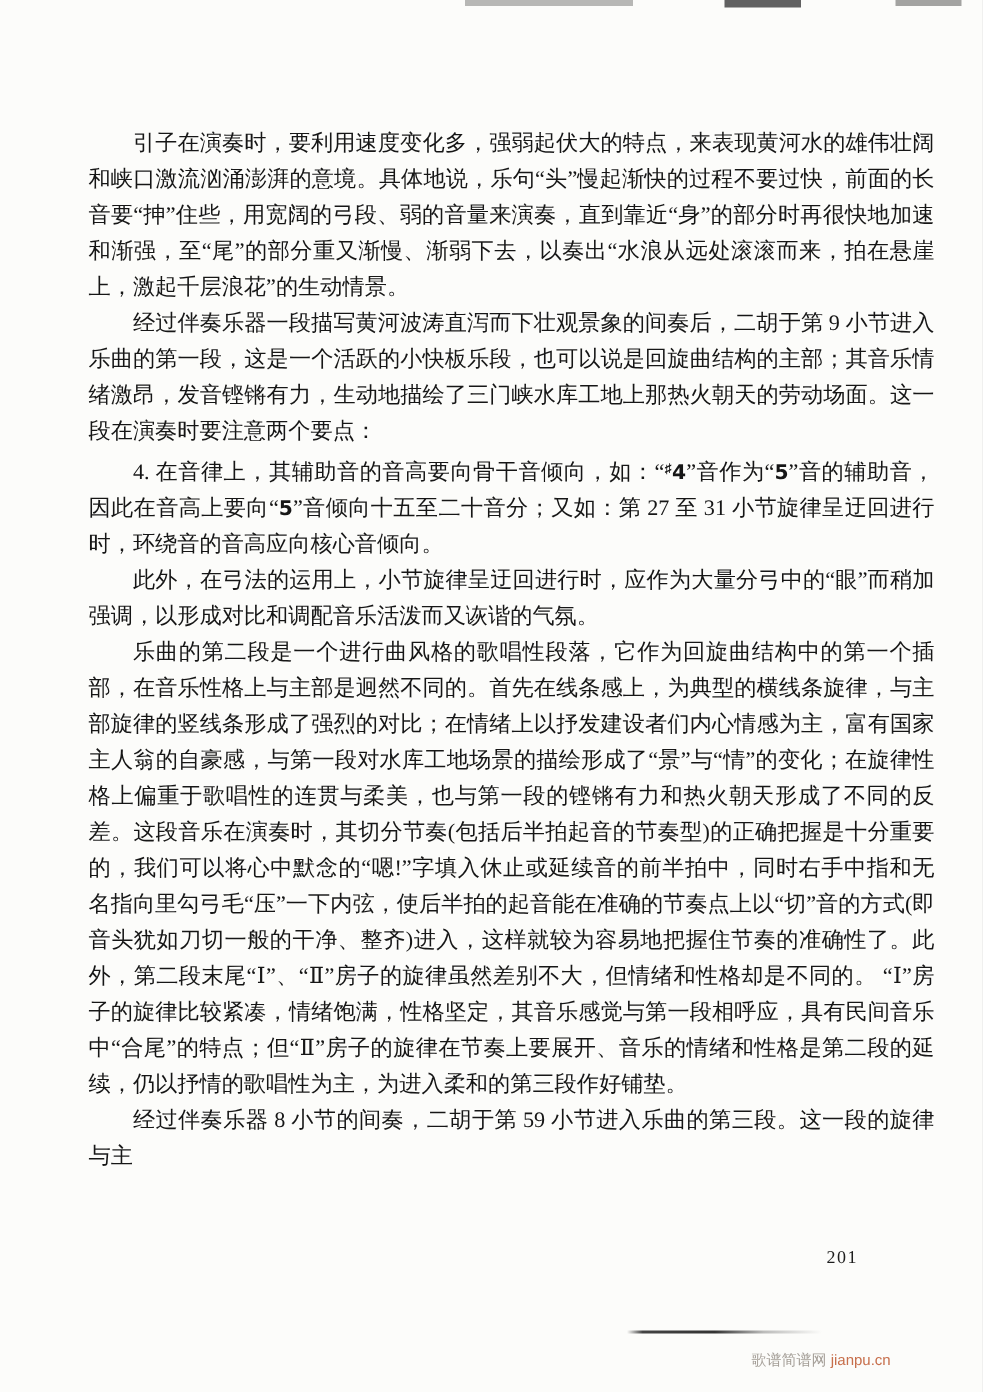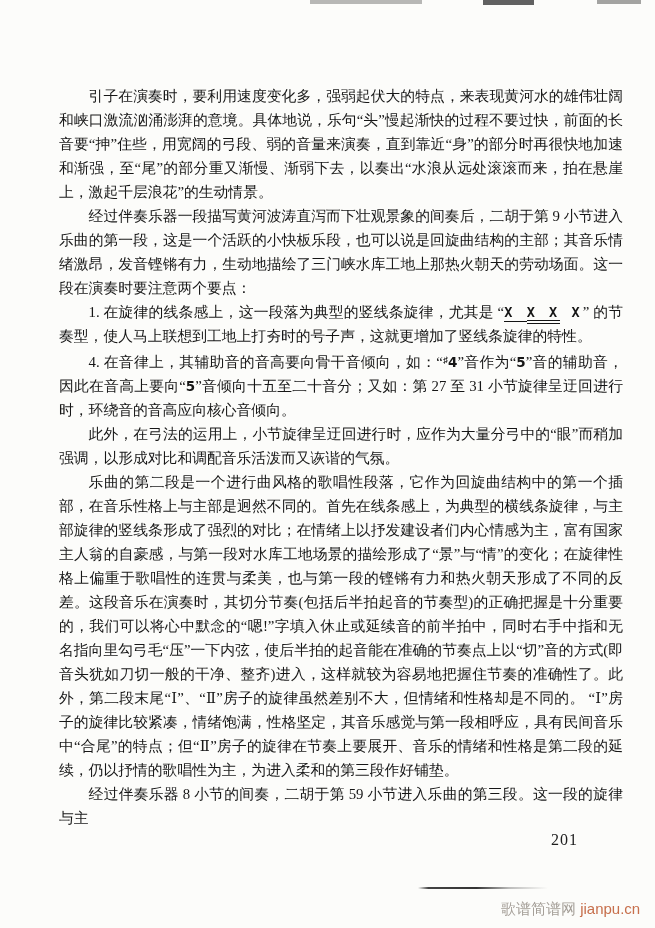--- a/index.html
+++ b/index.html
@@ -28,51 +28,50 @@
   
   .rx{font-weight:bold;font-size:13.5px;letter-spacing:3px;font-family:"DejaVu Sans Mono",monospace;}
   .u1{border-bottom:1.5px solid #141414;padding-bottom:1px;}
   .u2{border-bottom:4px double #141414;}
   
   .bnum{font-weight:bold;font-size:13.5px;font-family:"DejaVu Sans",sans-serif;}
   .sharp{font-weight:bold;font-size:9px;vertical-align:4px;}
 
   .page-number{
     position:absolute;left:551px;top:831px;
-    font-size:16px;color:#1d1d1d;letter-spacing:1px;
+    font-size:12px;color:#1d1d1d;letter-spacing:1px;
   }
   .scan-line{
     position:absolute;left:418px;top:887px;width:130px;height:2px;
     background:linear-gradient(to right,
       rgba(40,40,40,0) 0%,
       rgba(35,35,35,.85) 8%,
       rgba(30,30,30,.9) 45%,
       rgba(90,90,90,.4) 70%,
       rgba(130,130,130,0) 100%);
   }
   .watermark{
     position:absolute;left:501px;top:900px;
-    font-size:15px;font-family:"Liberation Sans","DejaVu Sans",sans-serif;
+    font-size:10px;font-family:"Liberation Sans","DejaVu Sans",sans-serif;
     white-space:nowrap;
   }
   .wm-site{color:#a49e97;}
   .wm-domain{color:#c76f4c;}
 </style>
 </head>
 <body>
 
 <div class="page">
   <div class="artifact a1"></div>
   <div class="artifact a2"></div>
   <div class="artifact a3"></div>
 
   <div class="text-block">
       <p class="indent"><span>引子在演奏时，要利用速度变化多，强弱起伏大的特点，来表现黄河水的雄伟壮阔和峡口激流汹涌澎湃的意境。具体地说，乐句“头”慢起渐快的过程不要过快，前面的长音要“抻”住些，用宽阔的弓段、弱的音量来演奏，直到靠近“身”的部分时再很快地加速和渐强，至“尾”的部分重又渐慢、渐弱下去，以奏出“水浪从远处滚滚而来，拍在悬崖上，激起千层浪花”的生动情景。</span></p>
       <p class="indent"><span>经过伴奏乐器一段描写黄河波涛直泻而下壮观景象的间奏后，二胡于第 9 小节进入乐曲的第一段，这是一个活跃的小快板乐段，也可以说是回旋曲结构的主部；其音乐情绪激昂，发音铿锵有力，生动地描绘了三门峡水库工地上那热火朝天的劳动场面。这一段在演奏时要注意两个要点：</span></p>
-      <p class="indent"><span>1. 在旋律的线条感上，这一段落为典型的竖线条旋律，尤其是 “</span><span class="rx u1">X </span><span class="rx u2">X X</span><span class="rx"> X</span><span>” 的节奏型，使人马上联想到工地上打夯时的号子声，这就更增加了竖线条旋律的特性。</span></p>
       <p class="indent"><span>4. 在音律上，其辅助音的音高要向骨干音倾向，如：“</span><span class="sharp">♯</span><span class="bnum">4</span><span>”音作为“</span><span class="bnum">5</span><span>”音的辅助音，因此在音高上要向“</span><span class="bnum">5</span><span>”音倾向十五至二十音分；又如：第 27 至 31 小节旋律呈迂回进行时，环绕音的音高应向核心音倾向。</span></p>
       <p class="indent"><span>此外，在弓法的运用上，小节旋律呈迂回进行时，应作为大量分弓中的“眼”而稍加强调，以形成对比和调配音乐活泼而又诙谐的气氛。</span></p>
       <p class="indent"><span>乐曲的第二段是一个进行曲风格的歌唱性段落，它作为回旋曲结构中的第一个插部，在音乐性格上与主部是迥然不同的。首先在线条感上，为典型的横线条旋律，与主部旋律的竖线条形成了强烈的对比；在情绪上以抒发建设者们内心情感为主，富有国家主人翁的自豪感，与第一段对水库工地场景的描绘形成了“景”与“情”的变化；在旋律性格上偏重于歌唱性的连贯与柔美，也与第一段的铿锵有力和热火朝天形成了不同的反差。这段音乐在演奏时，其切分节奏(包括后半拍起音的节奏型)的正确把握是十分重要的，我们可以将心中默念的“嗯!”字填入休止或延续音的前半拍中，同时右手中指和无名指向里勾弓毛“压”一下内弦，使后半拍的起音能在准确的节奏点上以“切”音的方式(即音头犹如刀切一般的干净、整齐)进入，这样就较为容易地把握住节奏的准确性了。此外，第二段末尾“Ⅰ”、“Ⅱ”房子的旋律虽然差别不大，但情绪和性格却是不同的。 “Ⅰ”房子的旋律比较紧凑，情绪饱满，性格坚定，其音乐感觉与第一段相呼应，具有民间音乐中“合尾”的特点；但“Ⅱ”房子的旋律在节奏上要展开、音乐的情绪和性格是第二段的延续，仍以抒情的歌唱性为主，为进入柔和的第三段作好铺垫。</span></p>
       <p class="indent"><span>经过伴奏乐器 8 小节的间奏，二胡于第 59 小节进入乐曲的第三段。这一段的旋律与主</span></p>
     </div>
 
   <div class="page-number">201</div>
 
   <div class="scan-line"></div>
 

